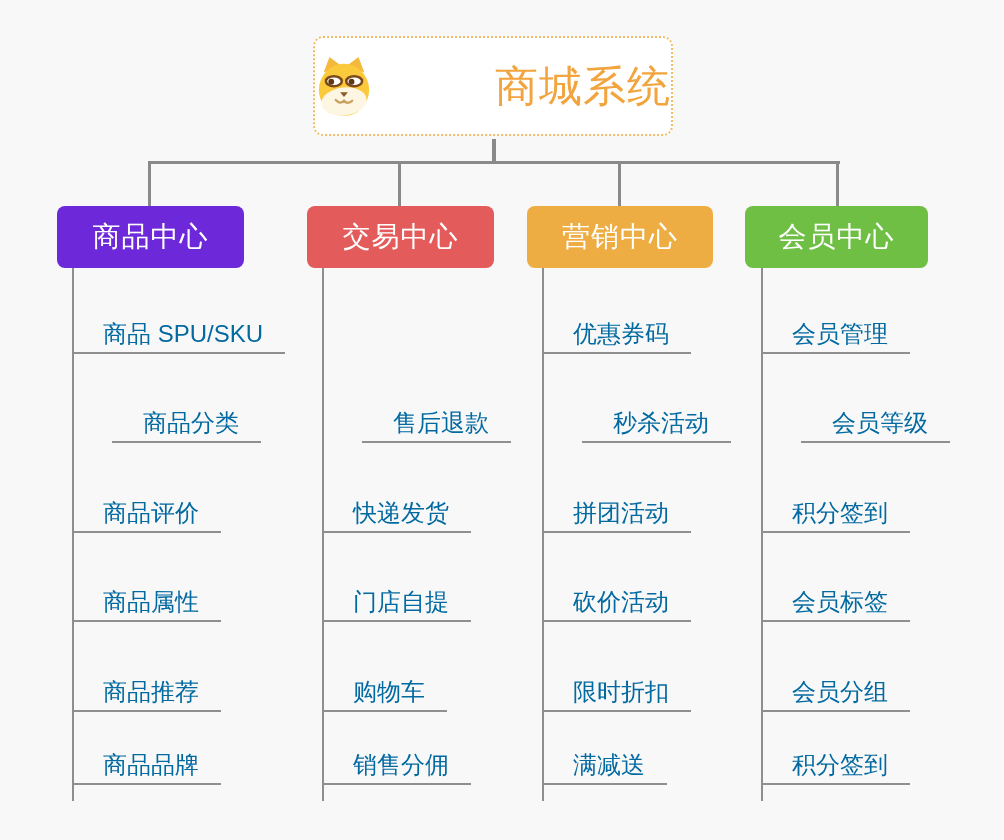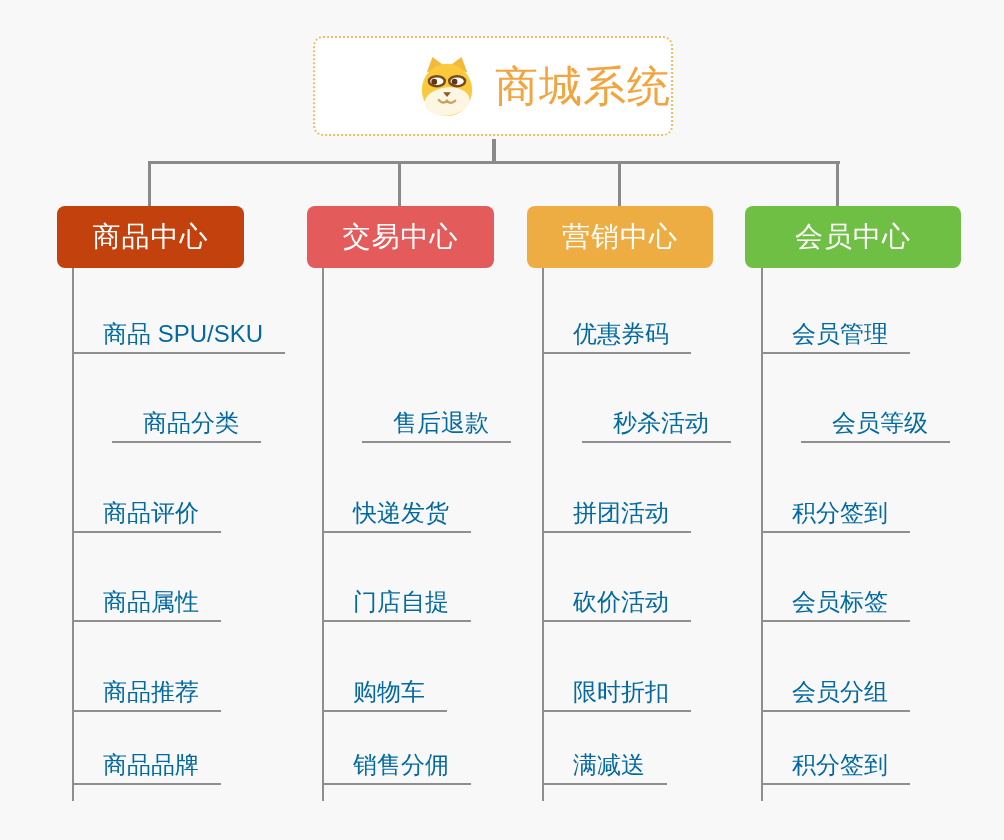--- a/index.html
+++ b/index.html
@@ -22,39 +22,39 @@
   .rail{position:absolute;top:268px;width:2px;height:533px;background:#8e8e8e;}
   .rail.r0{left:72px;}
   .rail.r1{left:322px;}
   .rail.r2{left:542px;}
   .rail.r3{left:761px;}
 
   
   .root-node{
     position:absolute;left:313px;top:36px;width:360px;height:100px;
     background:#ffffff;border:2px dotted #f0bd66;border-radius:10px;
-    display:flex;align-items:center;justify-content:flex-end;gap:19px;
+    display:flex;align-items:center;justify-content:space-between;gap:19px;
     box-sizing:border-box;
   }
   .root-title{
     font-size:43px;letter-spacing:1px;color:#f2a43e;line-height:1;
     white-space:nowrap;
   }
   .dog{width:58px;height:68px;display:block;flex:0 0 auto;}
 
   
   .branch{
     position:absolute;top:206px;height:62px;border-radius:8px;
     display:flex;align-items:center;justify-content:center;
   }
   .branch span{color:#ffffff;font-size:28px;letter-spacing:1px;white-space:nowrap;}
   .branch.b0{left:57px;width:187px;}
   .branch.b1{left:307px;width:187px;}
   .branch.b2{left:527px;width:186px;}
-  .branch.b3{left:745px;width:216px;}
+  .branch.b3{left:745px;width:183px;}
 
   
   .leaf{
     position:absolute;
     font-size:24px;line-height:28px;color:#0369a1;
     padding:0 22px 4px 31px;
     border-bottom:2px solid #8f8f8f;
     white-space:nowrap;
   }
   .leaf.c0{left:72px;}
@@ -93,21 +93,21 @@
       <ellipse cx="19.5" cy="29" rx="8.2" ry="5.2" fill="#ffffff" stroke="#7b4a1a" stroke-width="2.6"></ellipse>
       <ellipse cx="40.5" cy="29" rx="8.2" ry="5.2" fill="#ffffff" stroke="#7b4a1a" stroke-width="2.6"></ellipse>
       <circle cx="16.8" cy="29.6" r="3" fill="#5f3813"></circle>
       <circle cx="37.8" cy="29.6" r="3" fill="#5f3813"></circle>
       <path d="M26,40.5 h8 l-4,5 z" fill="#8a5c28"></path>
       <path d="M21.5,48.5 q4.5,5 8.5,0.8 q4,4.4 8.5,0" fill="none" stroke="#c9a05c" stroke-width="2.4" stroke-linecap="round"></path>
     </svg>
     <span class="root-title">商城系统</span>
   </div>
 
-  <div class="branch b0" style="background: #c2410c;">
+  <div class="branch b0" style="background: #6d28d9;">
     <span>商品中心</span>
   </div>
   <div class="branch b1" style="background: rgb(228, 91, 91);">
     <span>交易中心</span>
   </div>
   <div class="branch b2" style="background: rgb(238, 173, 66);">
     <span>营销中心</span>
   </div>
   <div class="branch b3" style="background: rgb(111, 191, 69);">
     <span>会员中心</span>

